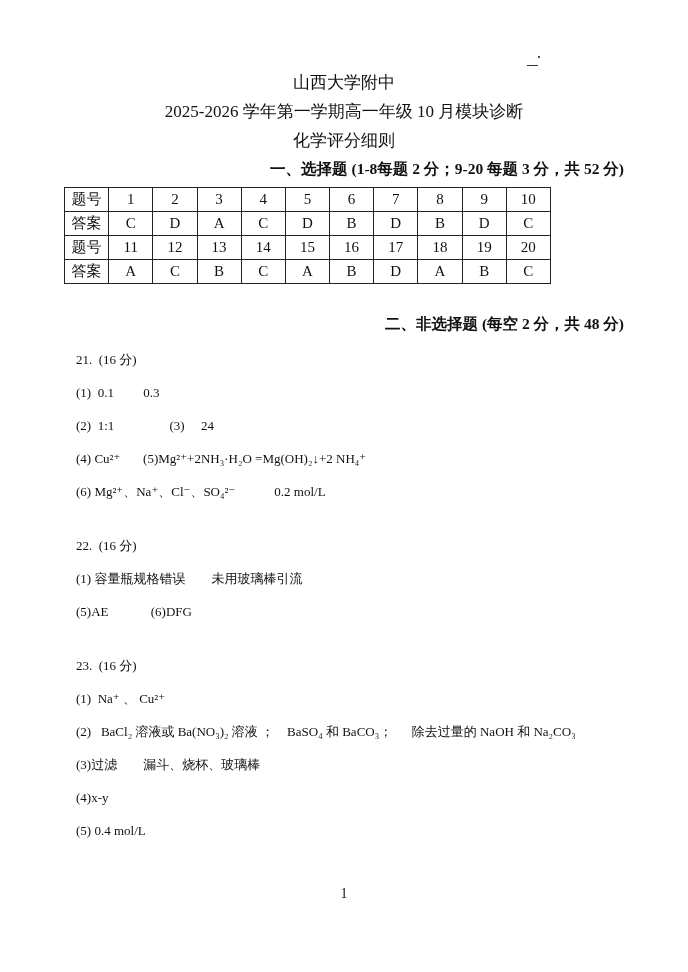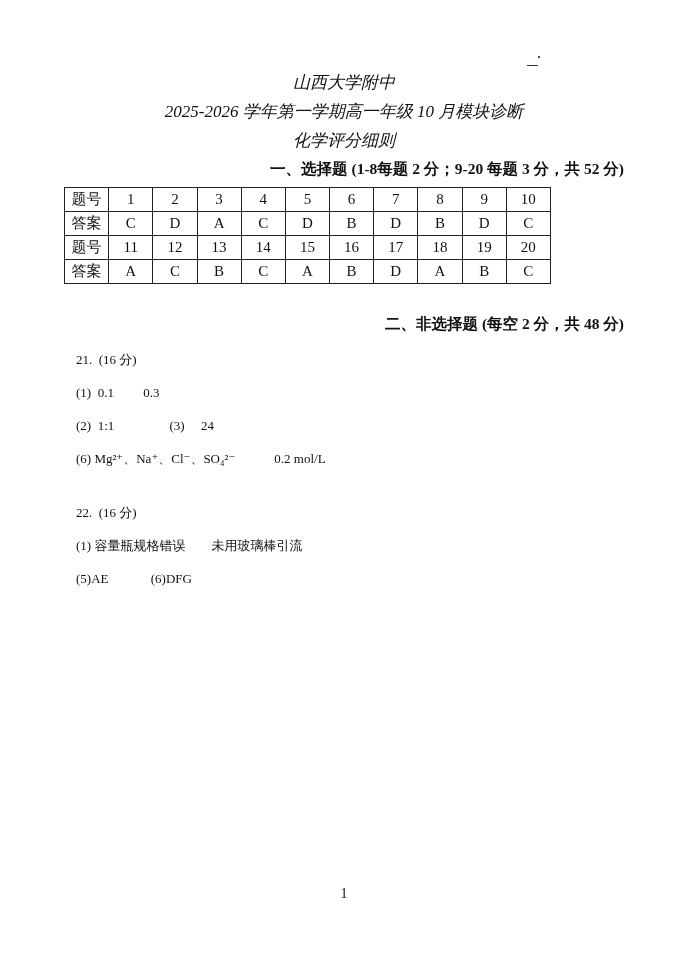--- a/index.html
+++ b/index.html
@@ -5,21 +5,21 @@
   html,body { margin:0; padding:0; background:#ffffff; }
   .page {
     position:relative;
     width:688px; height:972px;
     background:#ffffff;
     font-family:"Liberation Serif","DejaVu Serif",serif;
     color:#111111;
     overflow:hidden;
   }
   .content { padding:68px 64px 0 64px; }
-  .titles { text-align:center;font-style:italic; }
+  .titles { text-align:center; }
   .title-line { font-size:17px; line-height:29px; font-weight:400; }
   .sec-heading { font-weight:700; font-size:15.5px; line-height:20px; margin:4px 0 8px 0;text-align:right; }
   .sec-heading.second { margin-top:30px; }
   table.answer-table {
     border-collapse:collapse;
     table-layout:fixed;
     width:487px;
   }
   table.answer-table td {
     border:1px solid #222222;
@@ -129,27 +129,36 @@
         </tr>
       </tbody>
     </table>
 
     <div class="sec-heading second">二、非选择题 (每空 2 分，共 48 分)</div>
 
     <div>
       <div class="qline qtitle">21.  (16 分)</div>
       <div class="qline">(1)  0.1         0.3</div>
       <div class="qline">(2)  1:1                 (3)     24</div>
+      <div class="qline">(4) Cu²⁺       (5)Mg²⁺+2NH₃·H₂O =Mg(OH)₂↓+2 NH₄⁺</div>
       <div class="qline">(6) Mg²⁺、Na⁺、Cl⁻、SO₄²⁻            0.2 mol/L</div>
     </div>
 
     <div>
       <div class="qline qtitle gap">22.  (16 分)</div>
       <div class="qline">(1) 容量瓶规格错误        未用玻璃棒引流</div>
       <div class="qline">(5)AE             (6)DFG</div>
     </div>
 
+    <div>
+      <div class="qline qtitle gap">23.  (16 分)</div>
+      <div class="qline">(1)  Na⁺ 、 Cu²⁺</div>
+      <div class="qline">(2)   BaCl₂ 溶液或 Ba(NO₃)₂ 溶液 ；    BaSO₄ 和 BaCO₃；      除去过量的 NaOH 和 Na₂CO₃</div>
+      <div class="qline">(3)过滤        漏斗、烧杯、玻璃棒</div>
+      <div class="qline">(4)x-y</div>
+      <div class="qline">(5) 0.4 mol/L</div>
+    </div>
 
   </div>
 
   <div class="footer">1</div>
 
 </div>
 
 </body></html>

